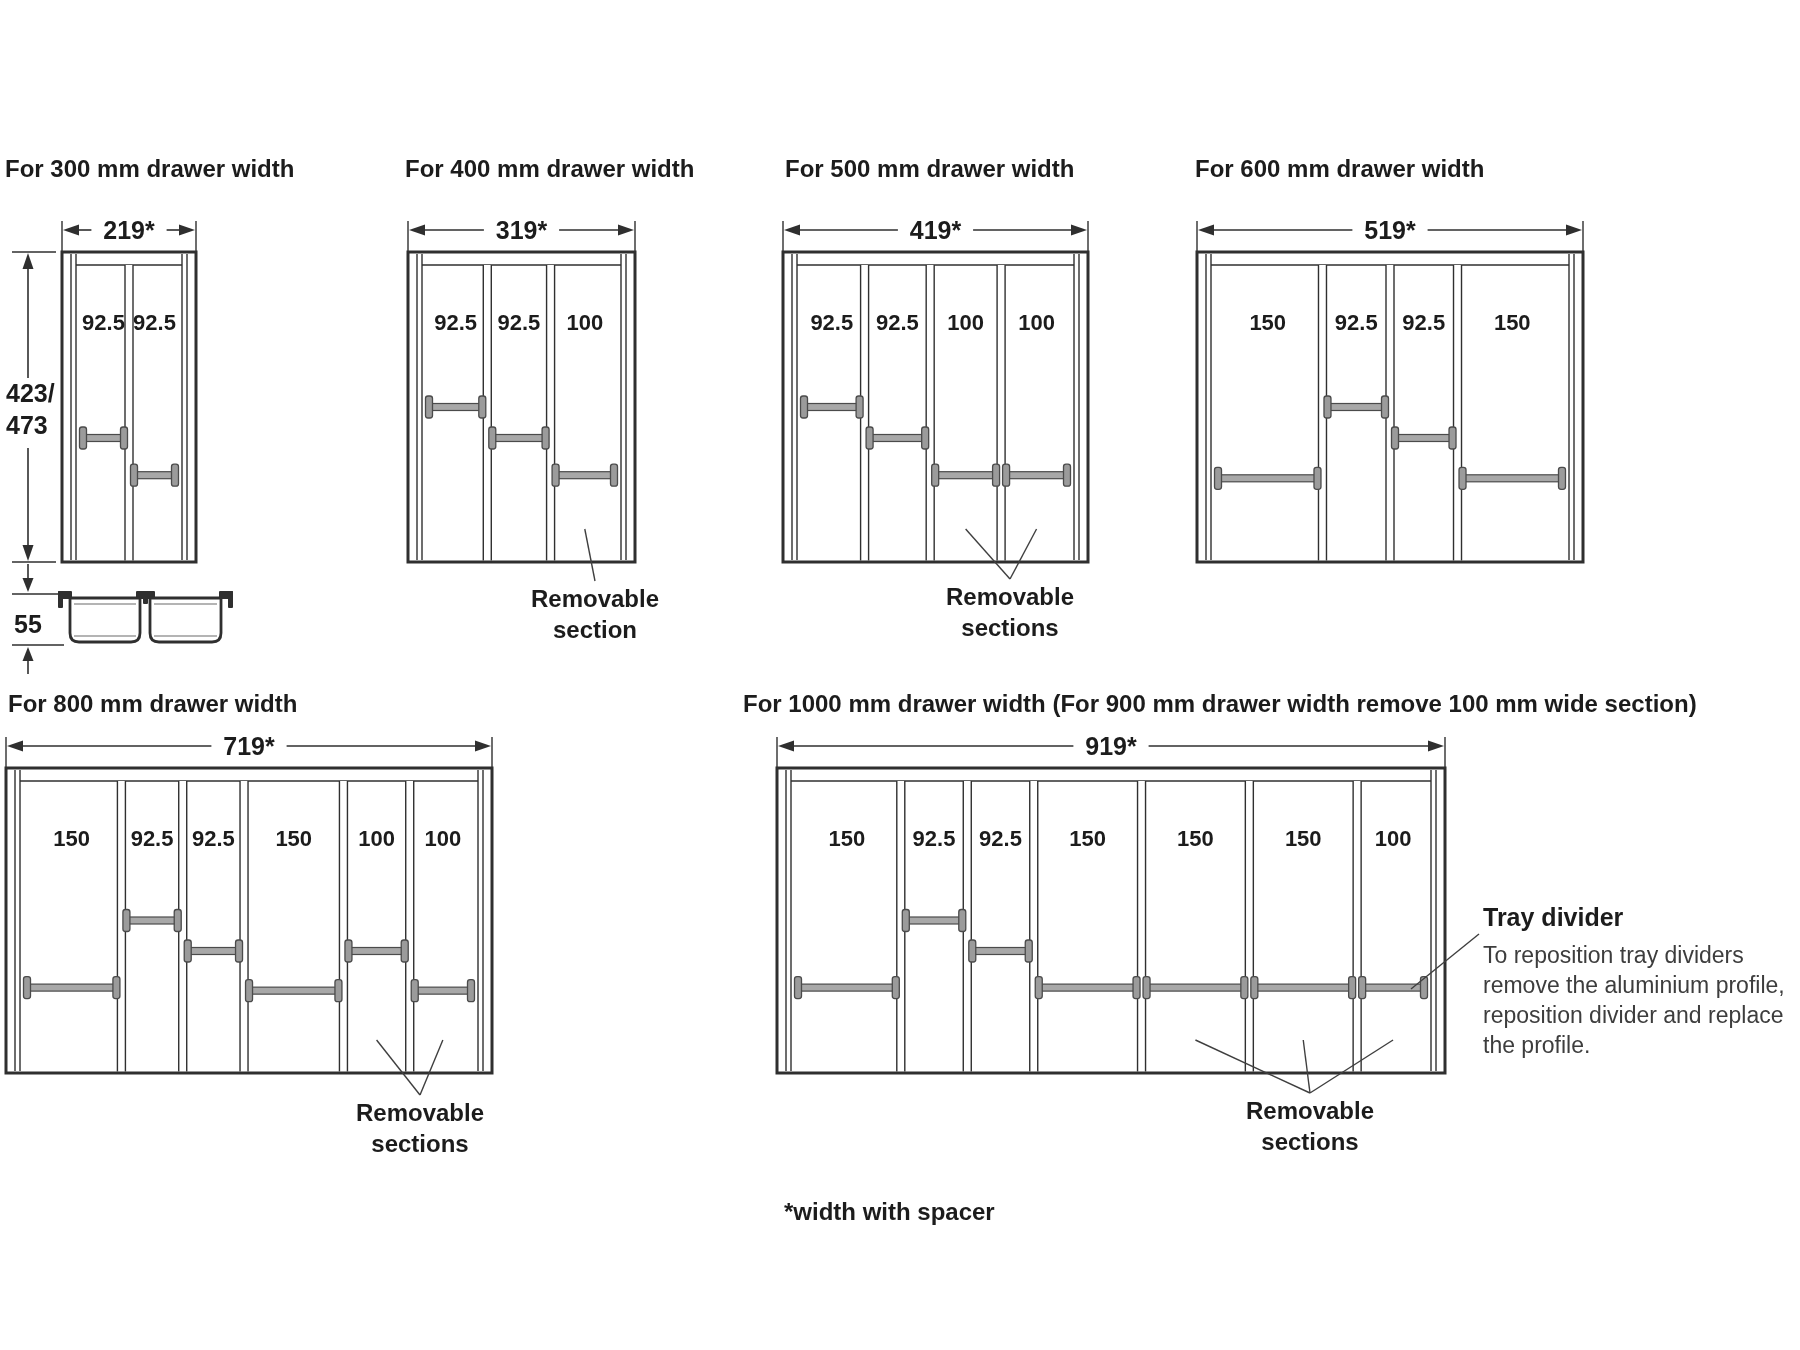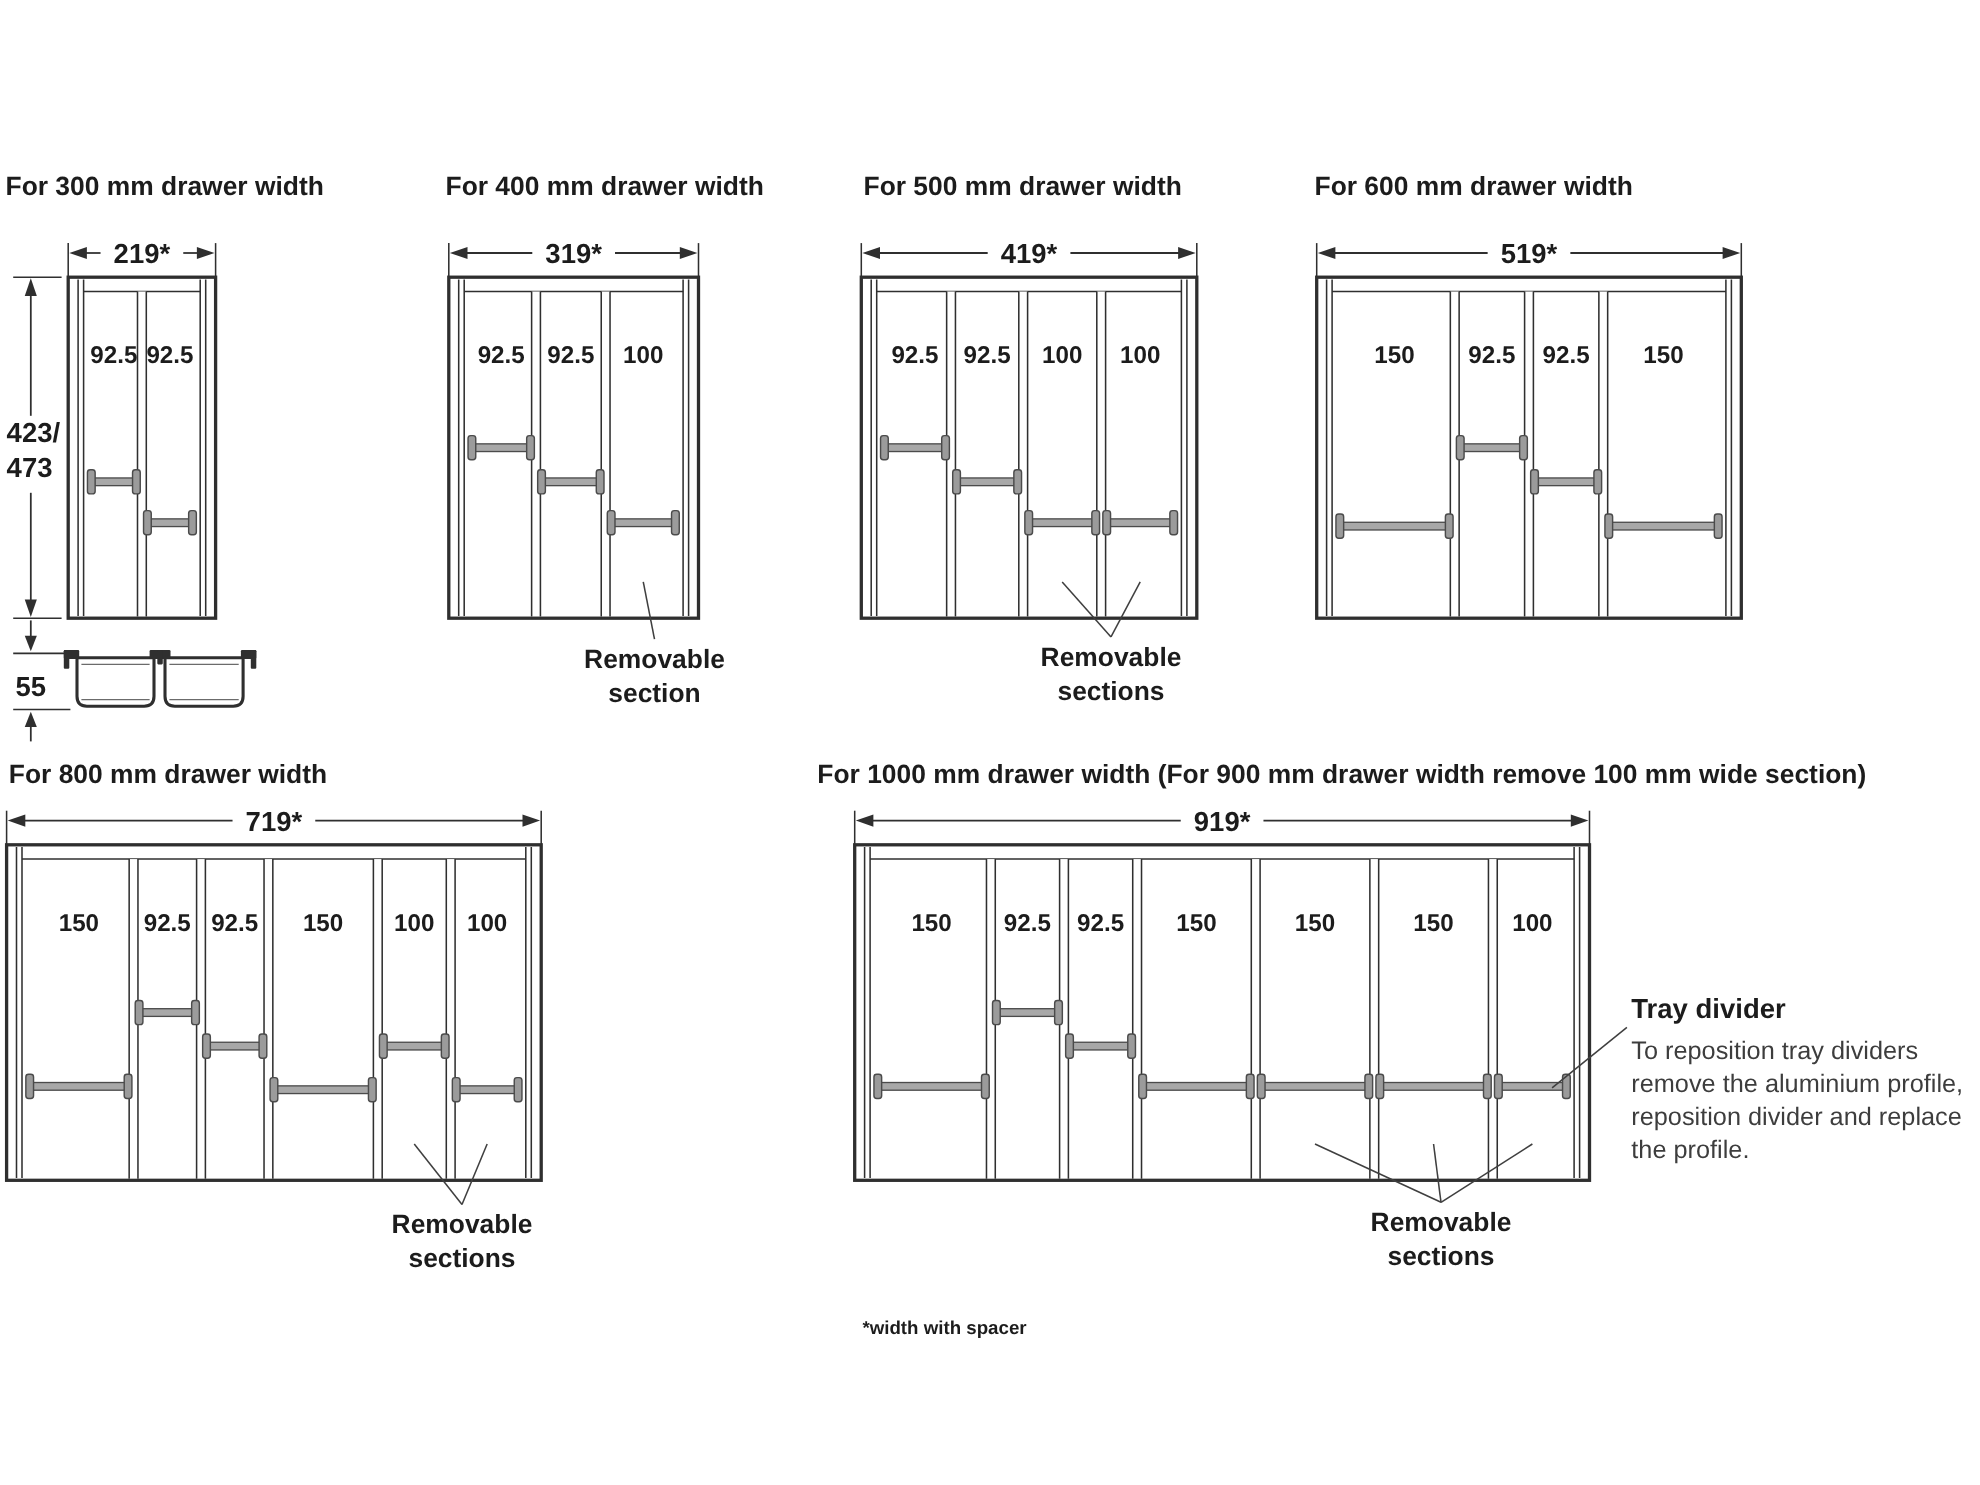--- a/index.html
+++ b/index.html
@@ -39,21 +39,21 @@
   .note-body {
     margin-top: 9px;
     font-size: 23px;
     line-height: 30px;
     color: #3d3d3d;
   }
   .footnote {
     position: absolute;
     left: 784px;
     top: 1198px;
-    font-size: 17px;
+    font-size: 24px;
     font-weight: bold;
     color: #1c1c1c;
   }
 </style>
 </head>
 <body>
 
 <div>
   <svg id="scene" width="1800" height="1350" viewBox="0 0 1800 1350">
       <text x="5" y="177" font-size="24" font-weight="bold" text-anchor="start" fill="#1c1c1c">For 300 mm drawer width</text>

